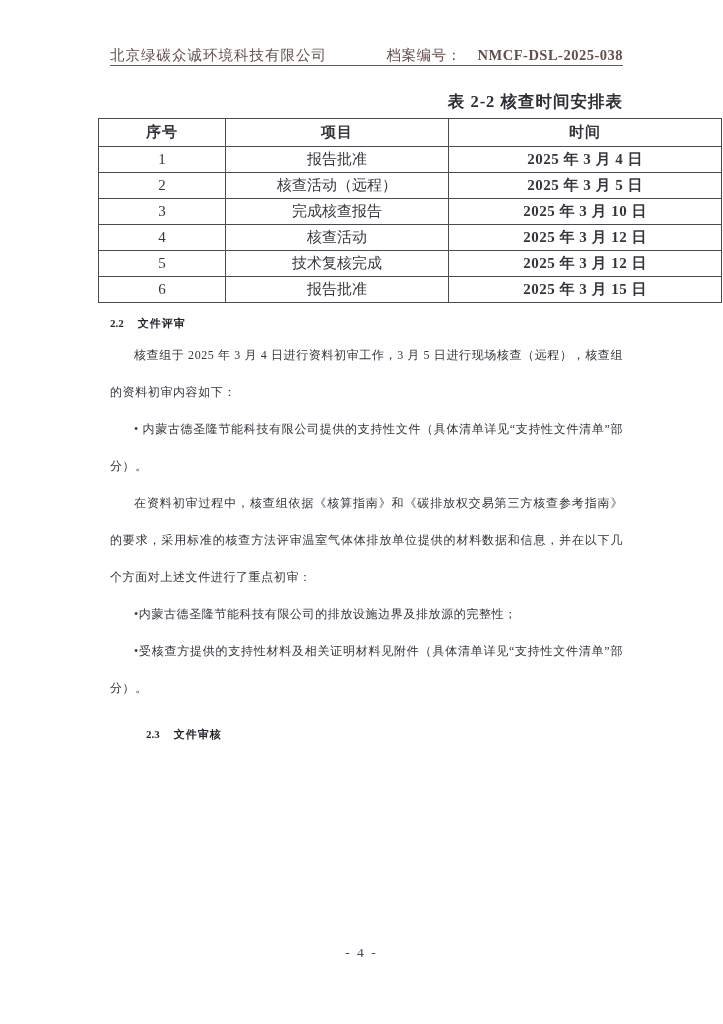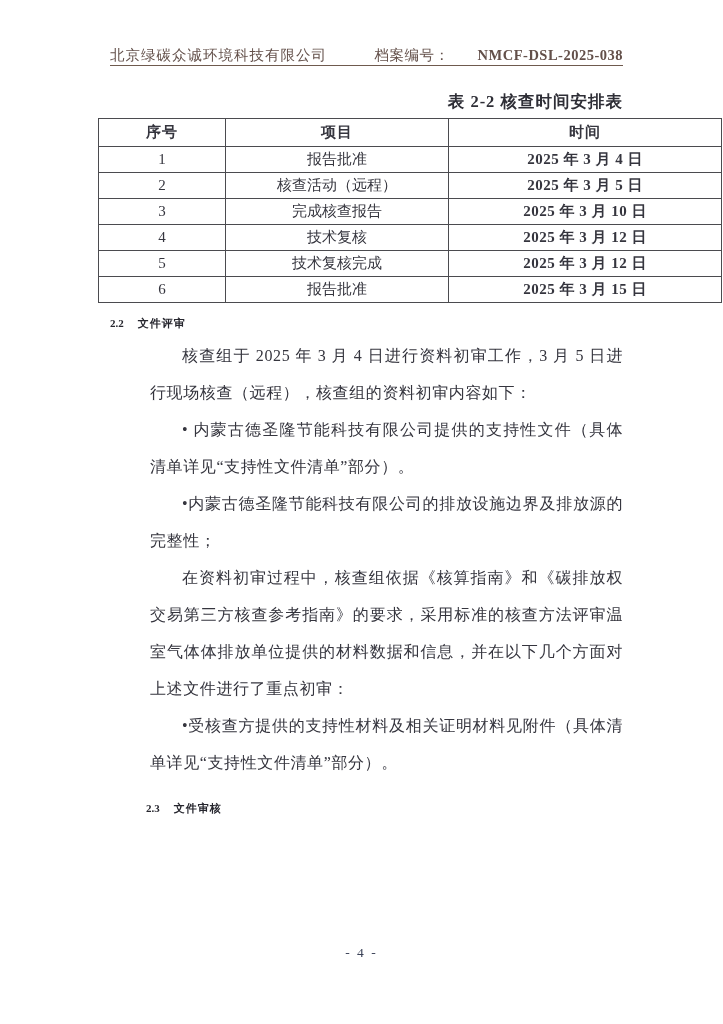--- a/index.html
+++ b/index.html
@@ -24,21 +24,21 @@
     border-bottom: 1.5px solid #6f5a4e;
     display: flex;
     justify-content: space-between;
     align-items: flex-end;
     font-size: 14.5px;
     color: #63504a;
     letter-spacing: 1px;
   }
   .doc-header .archive { letter-spacing: 0.5px; }
   .doc-header .archive .num {
-    margin-left: 28px;
+    margin-left: 16px;
     font-weight: 600;
     letter-spacing: 0.5px;
   }
 
   
   .content {
     margin: 0 100px 0 110px;
   }
 
   .table-title {
@@ -77,28 +77,27 @@
     margin-top: 13px;
     font-size: 11px;
     font-weight: 700;
     color: #26262e;
     letter-spacing: 1px;
   }
   h2.sec .sec-num { margin-right: 14px; letter-spacing: 0; }
   h2.sec.indented { margin-left: 36px; margin-top: 20px; }
 
   p.body {
-    font-size: 16px;
+    font-size: 12px;
     line-height: 37px;
     text-align: justify;
     text-justify: inter-character;
     text-indent: 2em;
     color: #35353e;
     letter-spacing: 0.6px;
-    margin-left: 40px;
   }
   p.body.first { margin-top: 6px; }
   p.body.after-heading { margin-top: 9px; }
 
   
   .doc-footer {
     position: absolute;
     left: 0;
     width: 100%;
     top: 945px;
@@ -148,21 +147,21 @@
           <td>核查活动（远程）</td>
           <td class="time">2025 年 3 月 5 日</td>
         </tr>
         <tr>
           <td>3</td>
           <td>完成核查报告</td>
           <td class="time">2025 年 3 月 10 日</td>
         </tr>
         <tr>
           <td>4</td>
-          <td>技术复核</td>
+          <td>核查活动</td>
           <td class="time">2025 年 3 月 12 日</td>
         </tr>
         <tr>
           <td>5</td>
           <td>技术复核完成</td>
           <td class="time">2025 年 3 月 12 日</td>
         </tr>
         <tr>
           <td>6</td>
           <td>报告批准</td>
@@ -170,22 +169,22 @@
         </tr>
       </tbody>
     </table>
 
     <h2 class="sec">
       <span class="sec-num">2.2</span><span>文件评审</span>
     </h2>
 
     <p class="body first">核查组于 2025 年 3 月 4 日进行资料初审工作，3 月 5 日进行现场核查（远程），核查组的资料初审内容如下：</p>
     <p class="body">• 内蒙古德圣隆节能科技有限公司提供的支持性文件（具体清单详见“支持性文件清单”部分）。</p>
+    <p class="body">在资料初审过程中，核查组依据《核算指南》和《碳排放权交易第三方核查参考指南》的要求，采用标准的核查方法评审温室气体体排放单位提供的材料数据和信息，并在以下几个方面对上述文件进行了重点初审：</p>
     <p class="body">•内蒙古德圣隆节能科技有限公司的排放设施边界及排放源的完整性；</p>
-    <p class="body">在资料初审过程中，核查组依据《核算指南》和《碳排放权交易第三方核查参考指南》的要求，采用标准的核查方法评审温室气体体排放单位提供的材料数据和信息，并在以下几个方面对上述文件进行了重点初审：</p>
     <p class="body">•受核查方提供的支持性材料及相关证明材料见附件（具体清单详见“支持性文件清单”部分）。</p>
 
     <h2 class="sec indented">
       <span class="sec-num">2.3</span><span>文件审核</span>
     </h2>
 
 
   </div>
 
   <div class="doc-footer">- 4 -</div>

